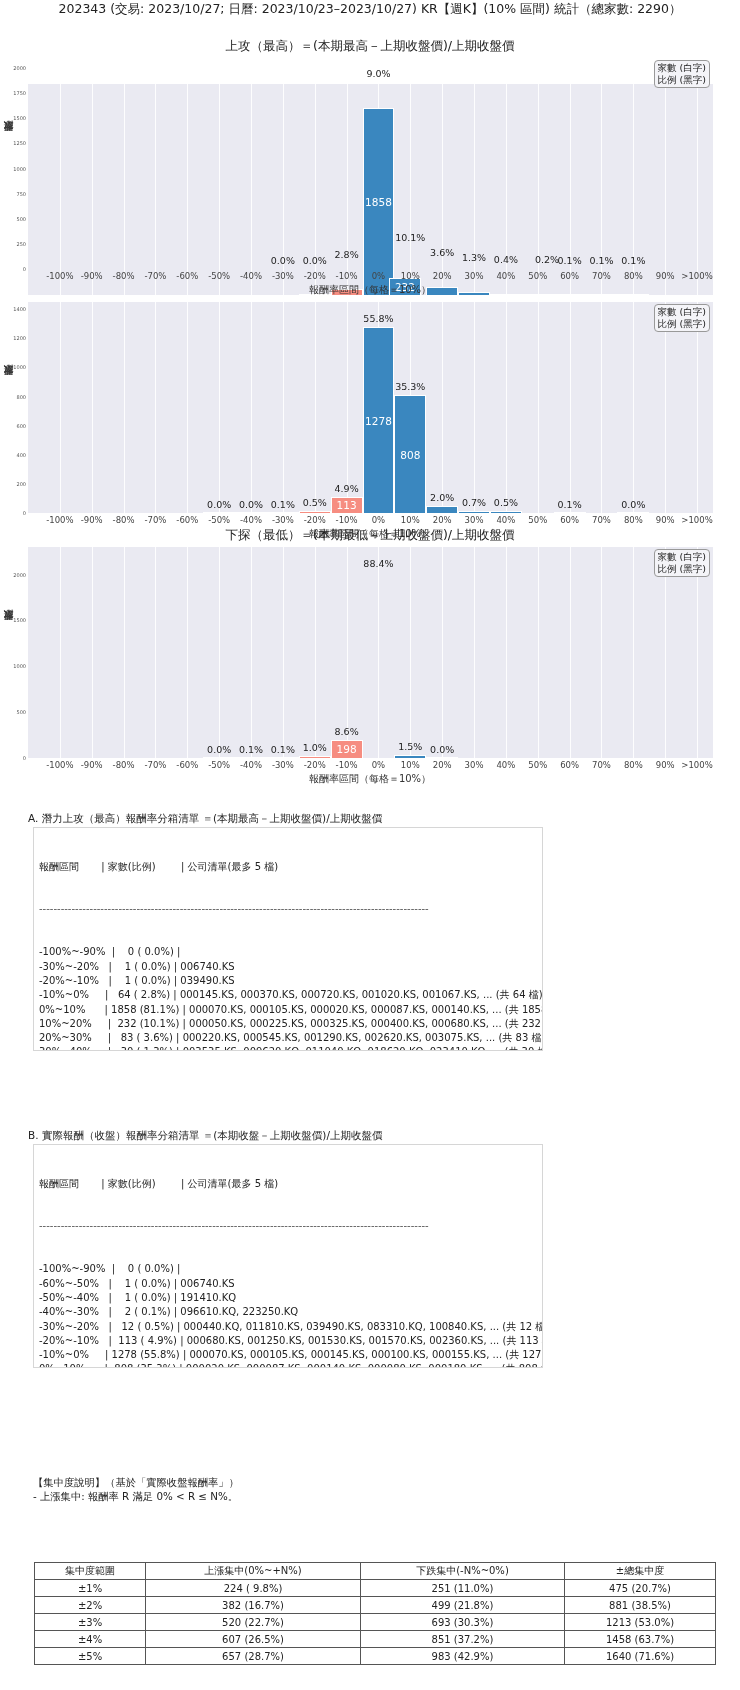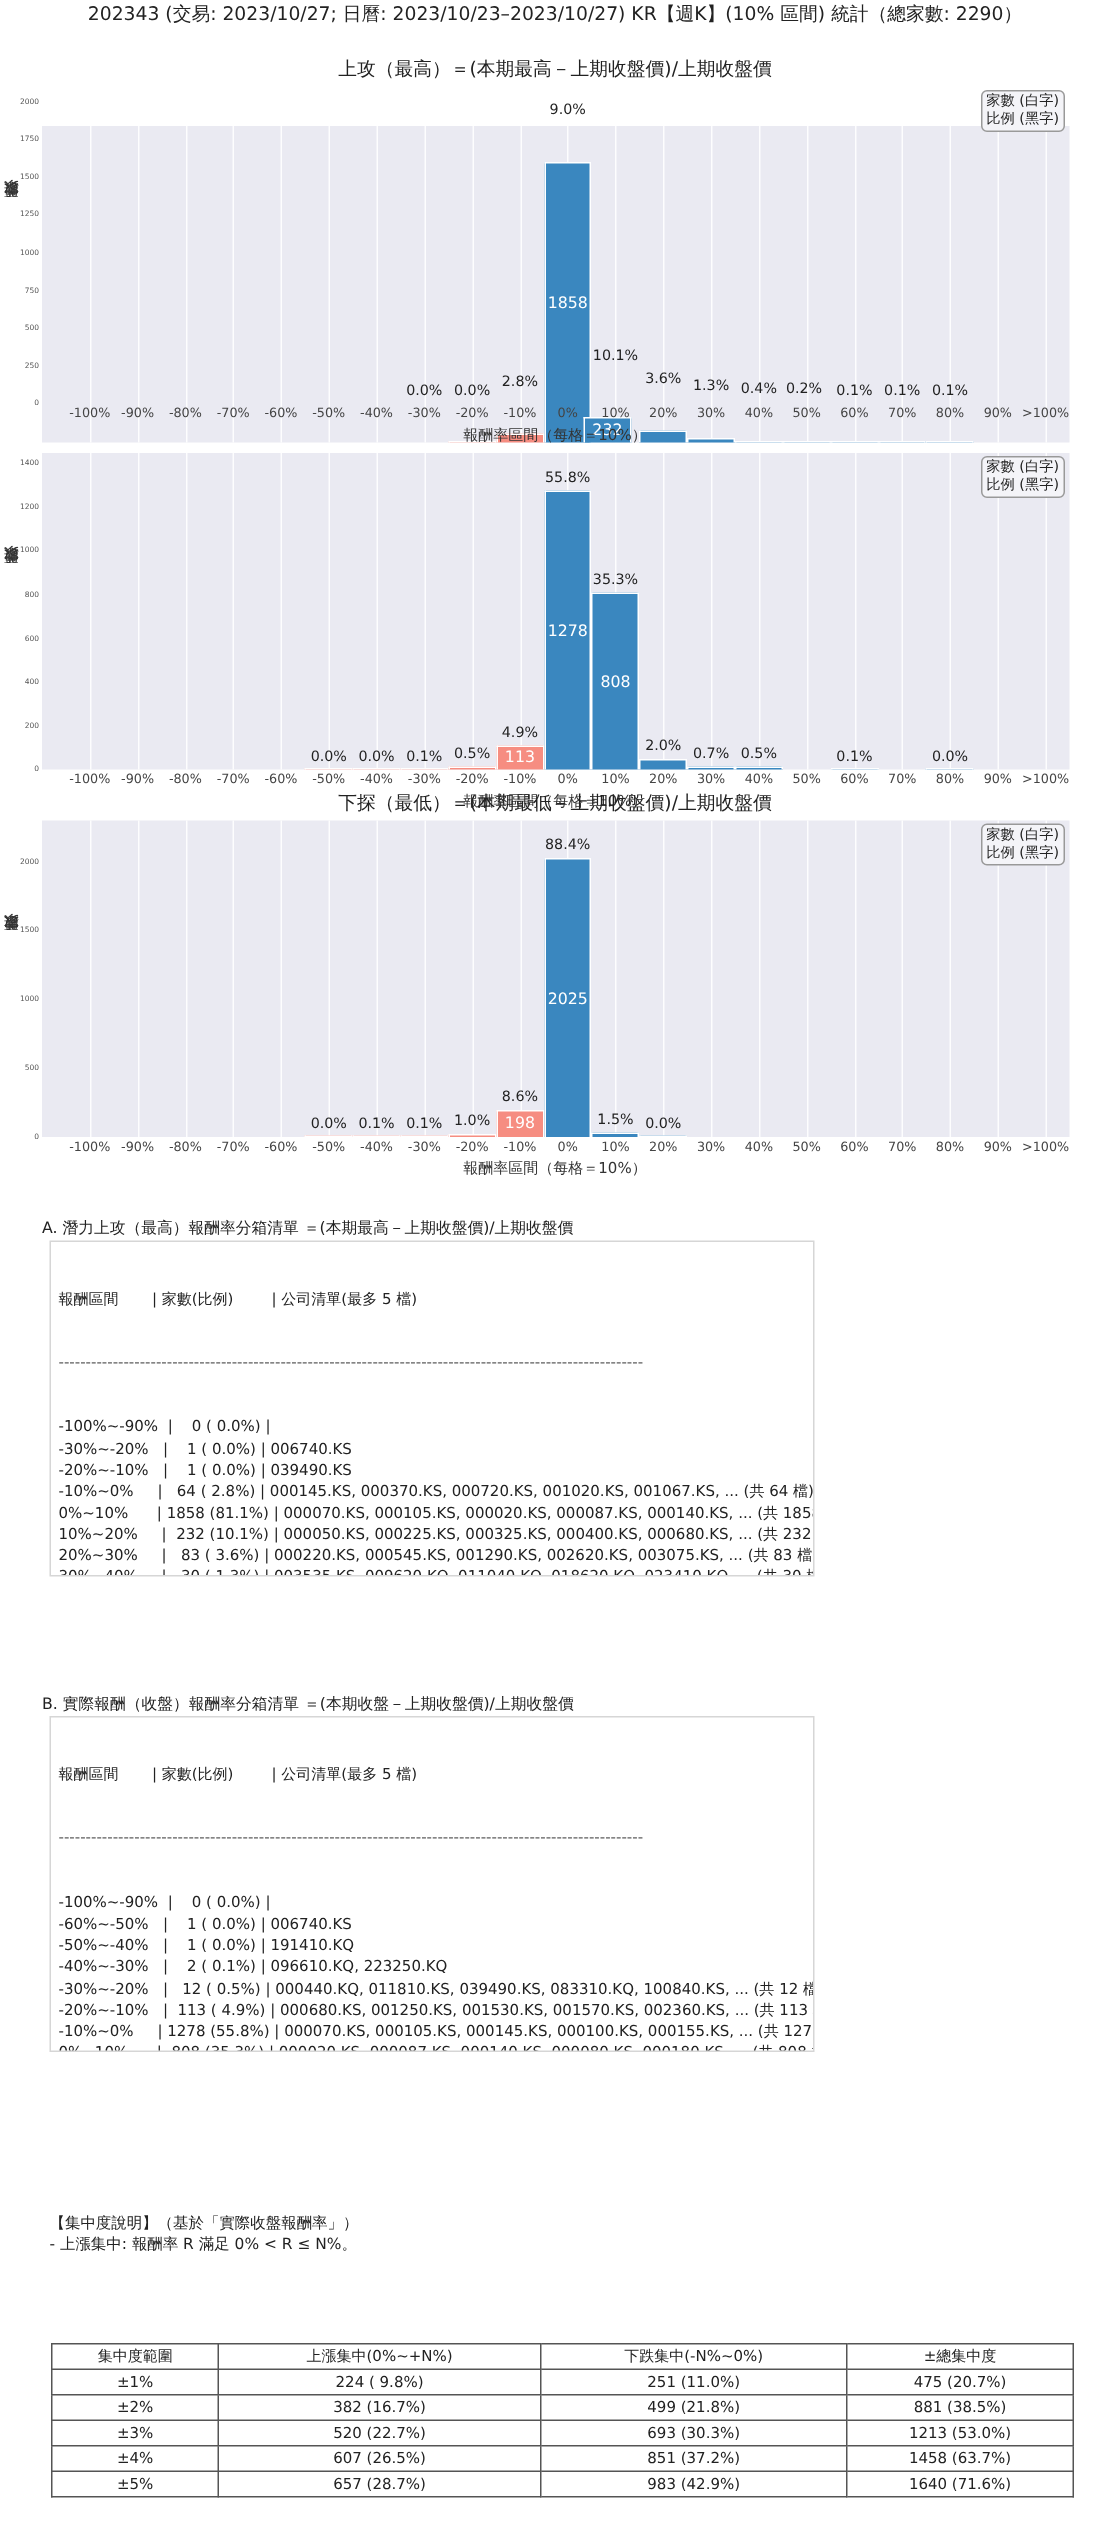--- a/index.html
+++ b/index.html
@@ -89,21 +89,21 @@
     <div class="pct" style="left: 378.465px; top: 32.3152px;">9.0%</div>
     <div class="xtick" style="left: 378.465px; top: 235px;">0%</div>
     <div class="pct" style="left: 410.326px; top: 195.69px;">10.1%</div>
     <div class="xtick" style="left: 410.326px; top: 235px;">10%</div>
     <div class="pct" style="left: 442.186px; top: 210.66px;">3.6%</div>
     <div class="xtick" style="left: 442.186px; top: 235px;">20%</div>
     <div class="pct" style="left: 474.047px; top: 215.986px;">1.3%</div>
     <div class="xtick" style="left: 474.047px; top: 235px;">30%</div>
     <div class="pct" style="left: 505.907px; top: 218.096px;">0.4%</div>
     <div class="xtick" style="left: 505.907px; top: 235px;">40%</div>
-    <div class="pct" style="left: 524px; top: 218.498px; padding-left: 24px;">0.2%</div>
+    <div class="pct" style="left: 535px; top: 218.498px; padding-left: 24px;">0.2%</div>
     <div class="xtick" style="left: 537.767px; top: 235px;">50%</div>
     <div class="pct" style="left: 569.628px; top: 218.699px;">0.1%</div>
     <div class="xtick" style="left: 569.628px; top: 235px;">60%</div>
     <div class="pct" style="left: 601.488px; top: 218.799px;">0.1%</div>
     <div class="xtick" style="left: 601.488px; top: 235px;">70%</div>
     <div class="pct" style="left: 633.349px; top: 218.799px;">0.1%</div>
     <div class="xtick" style="left: 633.349px; top: 235px;">80%</div>
     <div class="xtick" style="left: 665.209px; top: 235px;">90%</div>
     <div class="xtick" style="left: 697.07px; top: 235px;">&gt;100%</div>
     <div class="ytick" style="top: 233px;">0</div>
@@ -236,23 +236,20 @@
       <div class="gridline" style="left: 605.349px;"></div>
       <div class="gridline" style="left: 637.209px;"></div>
       <div class="gridline" style="left: 669.07px;"></div>
       <div class="bar neg" style="left: 175.233px; width: 31.8605px; height: 1.5px; background: rgb(246, 141, 129);"></div>
       <div class="bar neg" style="left: 207.093px; width: 31.8605px; height: 1.5px; background: rgb(246, 141, 129);"></div>
       <div class="bar neg" style="left: 238.953px; width: 31.8605px; height: 1.5px; background: rgb(246, 141, 129);"></div>
       <div class="bar neg" style="left: 270.814px; width: 31.8605px; height: 2.11px; background: rgb(246, 141, 129);"></div>
       <div class="bar neg" style="left: 302.674px; width: 31.8605px; height: 18.1643px; background: rgb(246, 141, 129);">
         <span class="cnt">198</span>
       </div>
-      <div class="bar pos" style="left: 334.535px; width: 31.8605px; height: 185.772px; background: rgb(58, 135, 191);">
-        <span class="cnt">2025</span>
-      </div>
       <div class="bar pos" style="left: 366.395px; width: 31.8605px; height: 3.11913px; background: rgb(58, 135, 191);"></div>
       <div class="bar pos" style="left: 398.256px; width: 31.8605px; height: 1.5px; background: rgb(58, 135, 191);"></div>
     </div>
     <div class="xtick" style="left: 59.8605px; top: 235px;">-100%</div>
     <div class="xtick" style="left: 91.7209px; top: 235px;">-90%</div>
     <div class="xtick" style="left: 123.581px; top: 235px;">-80%</div>
     <div class="xtick" style="left: 155.442px; top: 235px;">-70%</div>
     <div class="xtick" style="left: 187.302px; top: 235px;">-60%</div>
     <div class="pct" style="left: 219.163px; top: 218.908px;">0.0%</div>
     <div class="xtick" style="left: 219.163px; top: 235px;">-50%</div>

